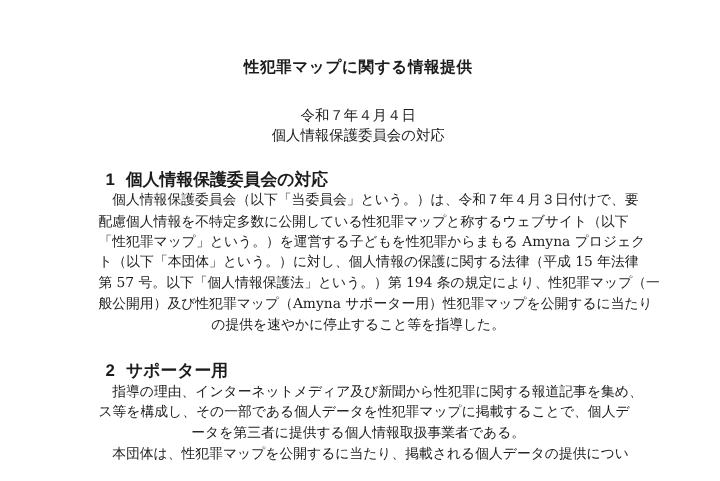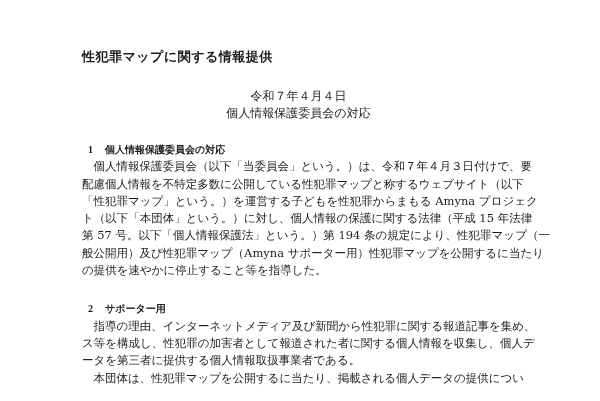--- a/index.html
+++ b/index.html
@@ -17,46 +17,47 @@
     font-family: "DejaVu Serif", "Liberation Serif", serif;
   }
   .doc {
     padding: 48px 85px 0 82px;
   }
   .doc-title {
     font-family: "DejaVu Sans", "Liberation Sans", sans-serif;
     font-weight: 600;
     font-size: 13px;
     line-height: 18px;
-    text-align: left;
+    text-align: center;
     letter-spacing: 0.5px;
     margin-bottom: 22px;
   }
   .meta-block {
     text-align: center;
     font-size: 12px;
     line-height: 17px;
   }
   .section-heading {
-    font-family: Liberation Serif, serif;
+    font-family: Liberation Sans, sans-serif;
     font-weight: 600;
-    font-size: 10px;
+    font-size: 14px;
     line-height: 17.3px;
     padding-left: 6px;
   }
   .section-heading .sec-num {
     display: inline-block;
     min-width: 8px;
     margin-right: 9px;
   }
   .section-1 { margin-top: 19px; }
   .section-2 { margin-top: 21px; }
   .para {
     font-size: 11.5px;
     line-height: 17.3px;
+    text-align: center;
   }
   .tline {
     white-space: pre;
   }
 </style>
 </head>
 <body>
 
 <div class="page">
   <div class="doc">
@@ -82,21 +83,21 @@
           <div class="tline">の提供を速やかに停止すること等を指導した。</div>
         </div>
     </div>
 
     <div class="section section-2">
       <div class="section-heading">
         <span class="sec-num">2</span><span>サポーター用</span>
       </div>
       <div class="para">
           <div class="tline">　指導の理由、インターネットメディア及び新聞から性犯罪に関する報道記事を集め、</div>
-          <div class="tline">ス等を構成し、性犯罪の加害者として報道された者に関する個人情報を収集し、個人デ</div>
+          <div class="tline">ス等を構成し、その一部である個人データを性犯罪マップに掲載することで、個人デ</div>
           <div class="tline">ータを第三者に提供する個人情報取扱事業者である。</div>
         </div>
       <div class="para">
           <div class="tline">　本団体は、性犯罪マップを公開するに当たり、掲載される個人データの提供につい</div>
         </div>
     </div>
 
   </div>
 </div>
 

